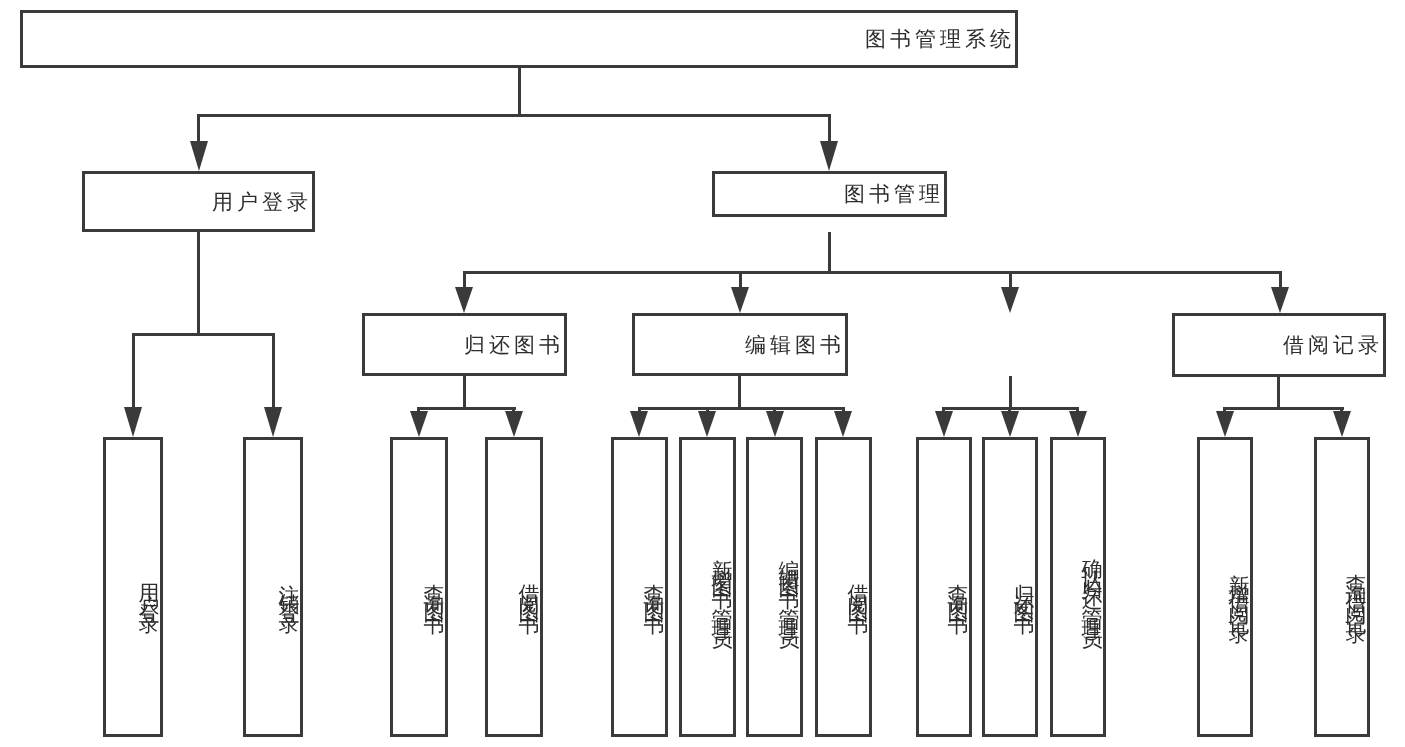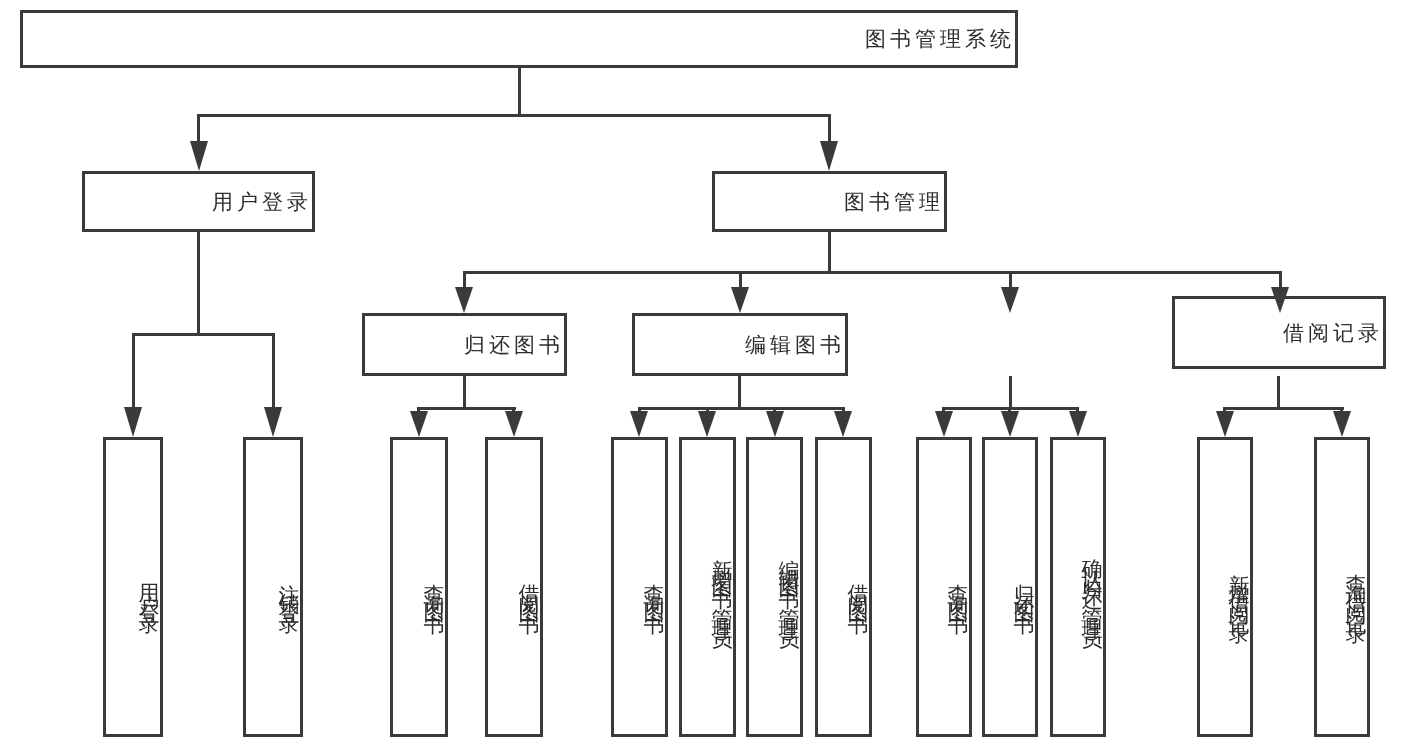--- a/index.html
+++ b/index.html
@@ -46,31 +46,31 @@
 
 <div class="canvas">
 
   <div class="box h" style="left:20px;top:10px;width:998px;height:58px">
     <span class="lbl">图书管理系统</span>
   </div>
 
   <div class="box h" style="left:82px;top:171px;width:233px;height:61px">
     <span class="lbl">用户登录</span>
   </div>
-  <div class="box h" style="left:712px;top:171px;width:235px;height:61px">
+  <div class="box h" style="left:712px;top:171px;width:235px;height:46px">
     <span class="lbl">图书管理</span>
   </div>
 
   <div class="box h" style="left:362px;top:313px;width:205px;height:63px">
     <span class="lbl">归还图书</span>
   </div>
   <div class="box h" style="left:632px;top:313px;width:216px;height:63px">
     <span class="lbl">编辑图书</span>
   </div>
-  <div class="box h" style="left:1172px;top:296px;width:214px;height:73px">
+  <div class="box h" style="left:1172px;top:313px;width:214px;height:64px">
     <span class="lbl">借阅记录</span>
   </div>
 
   <div class="box v" style="left:103px;top:437px;width:60px;height:300px">
     <span class="lbl">用户登录</span>
   </div>
   <div class="box v" style="left:243px;top:437px;width:60px;height:300px">
     <span class="lbl">注销登录</span>
   </div>
 

